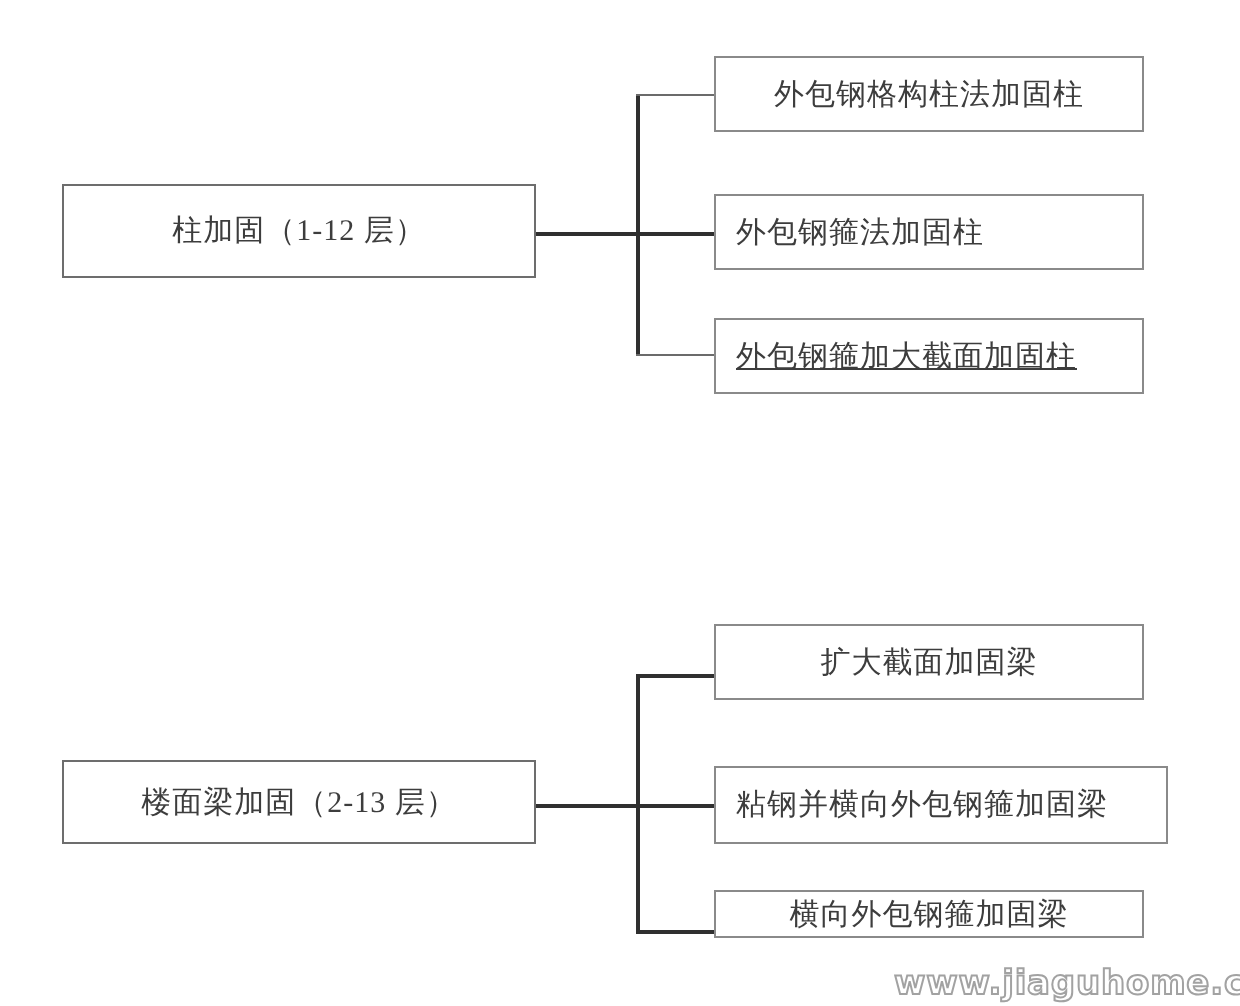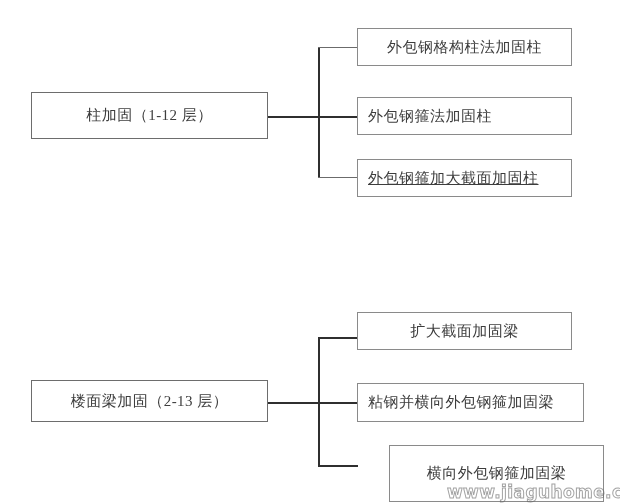--- a/index.html
+++ b/index.html
@@ -123,20 +123,20 @@
     <div class="wire h" style="left:318px; top:465px; width:40px;"></div>
 
     <div class="node center" style="left:357px; top:312px; width:215px; height:38px;">
       <span>扩大截面加固梁</span>
     </div>
 
     <div class="node lead" style="left:357px; top:383px; width:227px; height:39px;">
       <span>粘钢并横向外包钢箍加固梁</span>
     </div>
 
-    <div class="node center" style="left:357px; top:445px; width:215px; height:57px;margin-left:32px;">
+    <div class="node center" style="left:357px; top:445px; width:215px; height:24px;">
       <span>横向外包钢箍加固梁</span>
     </div>
   </div>
 
   <div class="watermark wm-url">www.jiaguhome.com</div>
 
 </div>
 
 </body></html>

